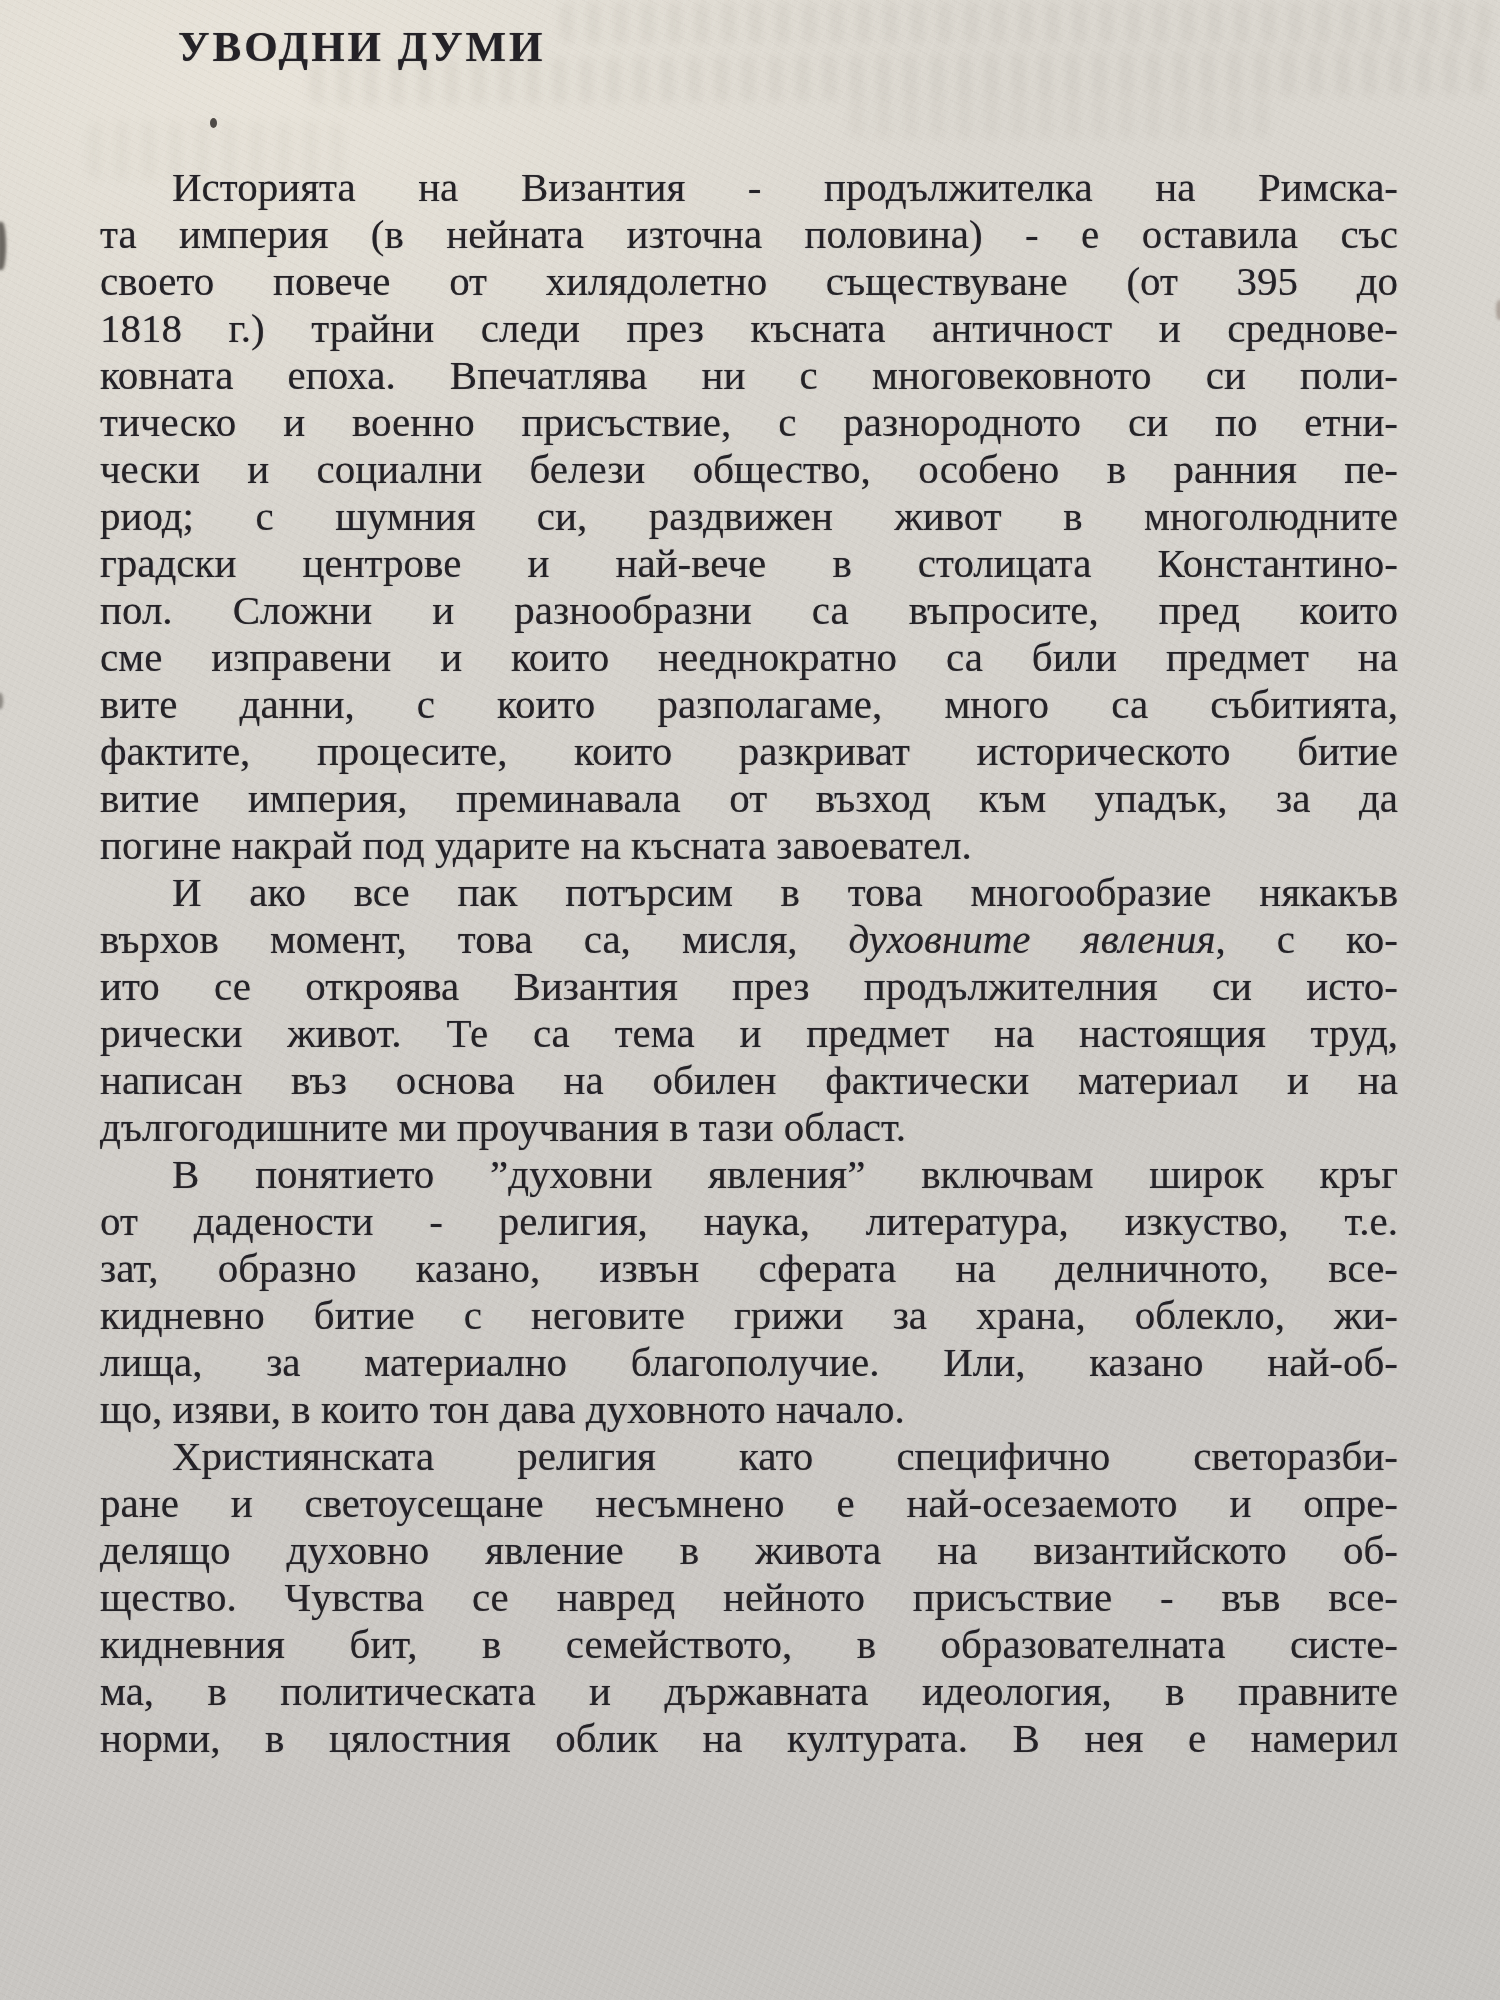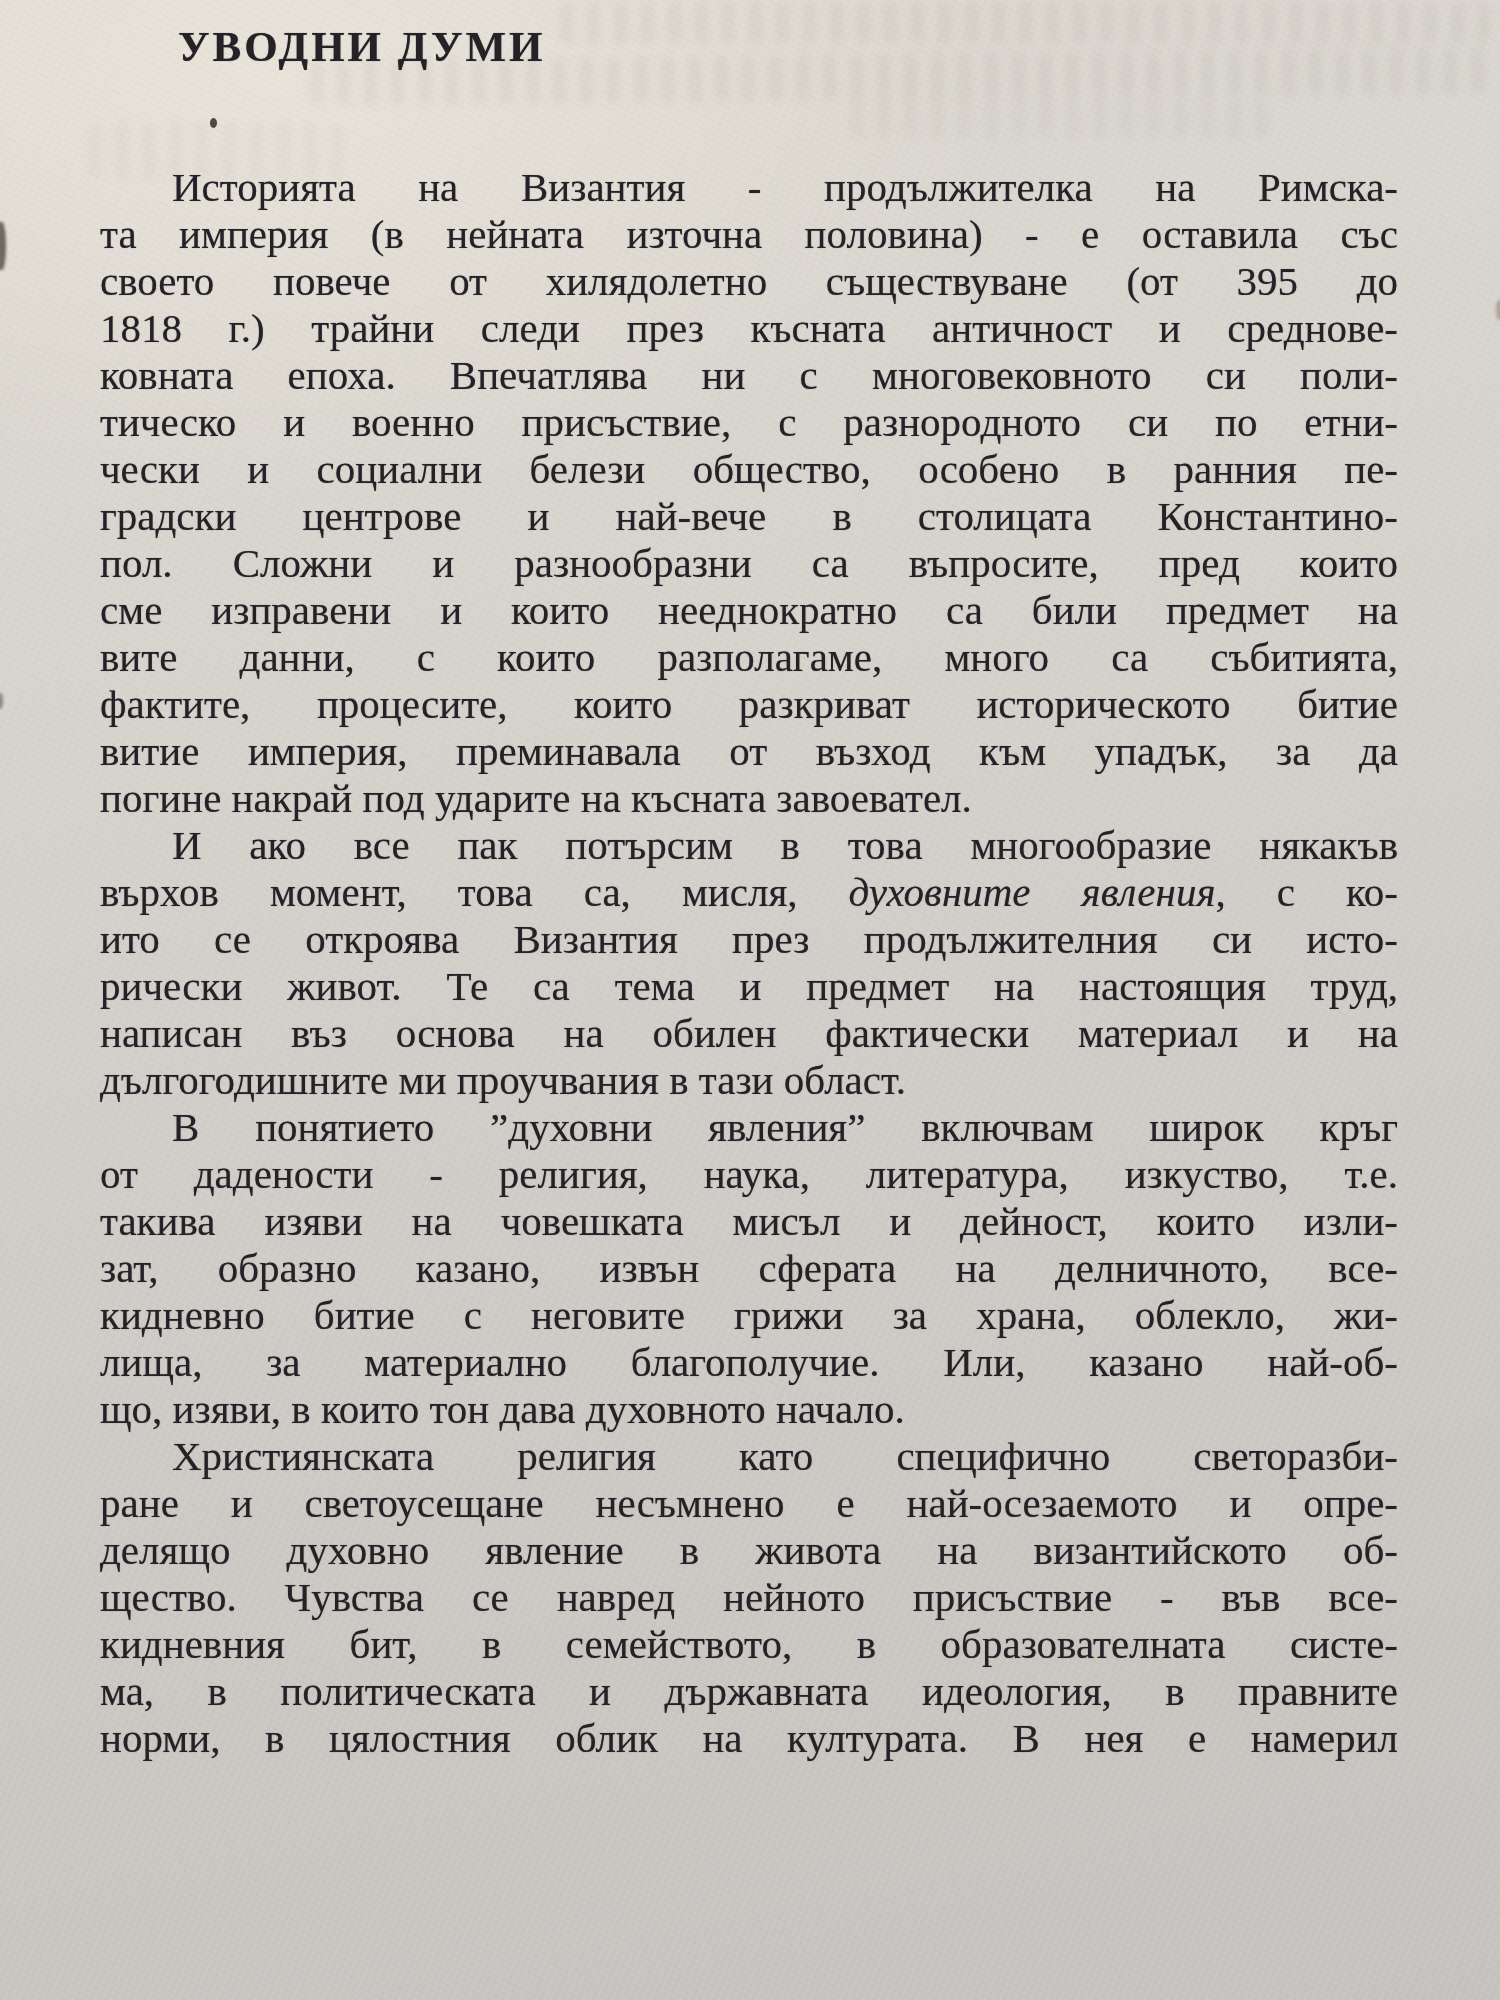--- a/index.html
+++ b/index.html
@@ -111,40 +111,40 @@
 
   <div class="body-text" id="paragraphs">
       <div class="paragraph">
         <div class="line first">Историята на Византия - продължителка на Римска-</div>
         <div class="line">та империя (в нейната източна половина) - е оставила със</div>
         <div class="line">своето повече от хилядолетно съществуване (от 395 до</div>
         <div class="line">1818 г.) трайни следи през късната античност и среднове-</div>
         <div class="line">ковната епоха. Впечатлява ни с многовековното си поли-</div>
         <div class="line">тическо и военно присъствие, с разнородното си по етни-</div>
         <div class="line">чески и социални белези общество, особено в ранния пе-</div>
+        <div class="line">риод; с шумния си, раздвижен живот в многолюдните</div>
         <div class="line">градски центрове и най-вече в столицата Константино-</div>
         <div class="line">пол. Сложни и разнообразни са въпросите, пред които</div>
         <div class="line">сме изправени и които нееднократно са били предмет на</div>
         <div class="line">вите данни, с които разполагаме, много са събитията,</div>
         <div class="line">фактите, процесите, които разкриват историческото битие</div>
         <div class="line">витие империя, преминавала от възход към упадък, за да</div>
         <div class="line lastline">погине накрай под ударите на късната завоевател.</div>
       </div>
       <div class="paragraph">
         <div class="line first">И ако все пак потърсим в това многообразие някакъв</div>
         <div class="line">върхов момент, това са, мисля, <em>духовните явления</em>, с ко-</div>
         <div class="line">ито се откроява Византия през продължителния си исто-</div>
         <div class="line">рически живот. Те са тема и предмет на настоящия труд,</div>
         <div class="line">написан въз основа на обилен фактически материал и на</div>
         <div class="line lastline">дългогодишните ми проучвания в тази област.</div>
       </div>
       <div class="paragraph">
         <div class="line first">В понятието ”духовни явления” включвам широк кръг</div>
         <div class="line">от дадености - религия, наука, литература, изкуство, т.е.</div>
-        <div class="line">такива изяви на човешката мисъл и дейност, които изли-</div>
         <div class="line">зат, образно казано, извън сферата на делничното, все-</div>
         <div class="line">кидневно битие с неговите грижи за храна, облекло, жи-</div>
         <div class="line">лища, за материално благополучие. Или, казано най-об-</div>
         <div class="line lastline">що, изяви, в които тон дава духовното начало.</div>
       </div>
       <div class="paragraph">
         <div class="line first">Християнската религия като специфично светоразби-</div>
         <div class="line">ране и светоусещане несъмнено е най-осезаемото и опре-</div>
         <div class="line">делящо духовно явление в живота на византийското об-</div>
         <div class="line">щество. Чувства се навред нейното присъствие - във все-</div>

